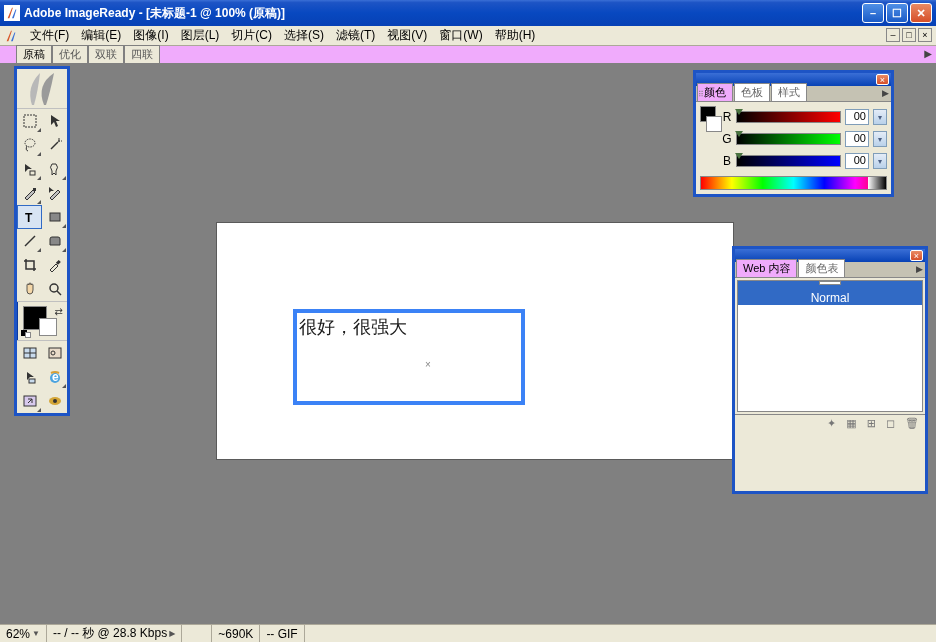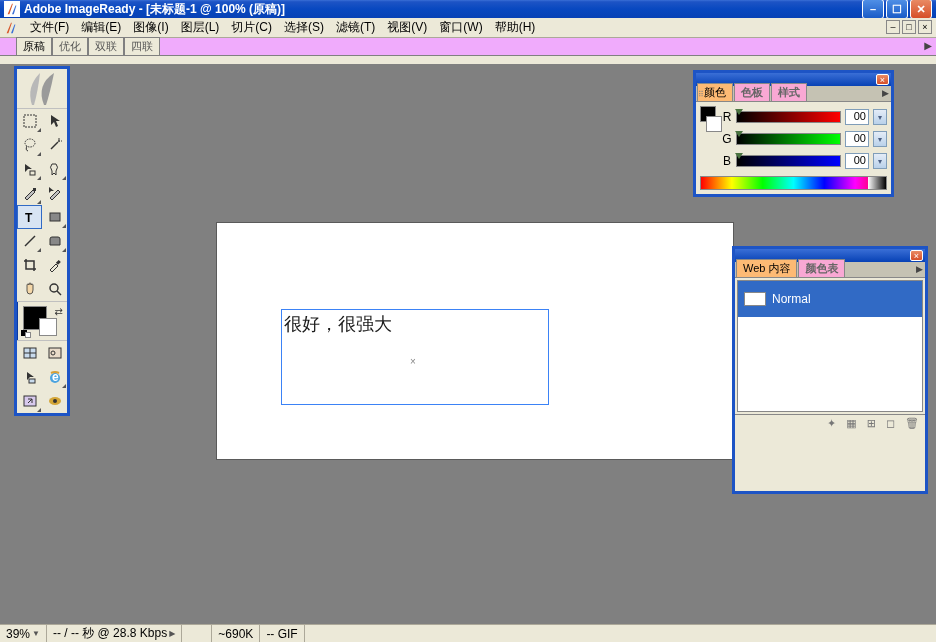--- a/index.html
+++ b/index.html
@@ -1,19 +1,19 @@
 <!DOCTYPE html>
 <html><head>
 <meta charset="utf-8">
 <style>
 * { margin:0; padding:0; box-sizing:border-box; font-family:"Microsoft YaHei","SimSun",Tahoma,sans-serif; font-size:12px; }
 body { width:936px; height:642px; background:#ece9d8; overflow:hidden; position:relative; }
 
 
-.titlebar { height:18px; background:linear-gradient(to bottom,#3a6fd6 0%,#1d54c5 10%,#0848c0 50%,#0741b5 100%); display:flex; align-items:center; color:#fff; font-weight:bold; padding-left:4px; }
+.titlebar { height:26px; background:linear-gradient(to bottom,#3a6fd6 0%,#1d54c5 10%,#0848c0 50%,#0741b5 100%); display:flex; align-items:center; color:#fff; font-weight:bold; padding-left:4px; }
 .titlebar .logo { width:16px; height:16px; background:#fff; margin-right:4px; display:flex; align-items:center; justify-content:center; }
 .titlebar .logo svg{width:14px;height:14px;}
 .titlebar .title { flex:1; font-size:12px; }
 .titlebar .winbtns { display:flex; gap:2px; margin-right:4px; }
 .titlebar .winbtn { width:22px; height:20px; border:1px solid #fff; border-radius:3px; display:flex; align-items:center; justify-content:center; color:#fff; font-weight:bold; font-size:11px; }
 .titlebar .min,.titlebar .max{ background:linear-gradient(to bottom,#4f8fe6,#1a5bc7); }
 .titlebar .close{ background:linear-gradient(to bottom,#e98a63,#d64f29); }
 
 
 .menubar { height:20px; background:#ece9d8; display:flex; align-items:center; padding-left:4px; border-bottom:1px solid #aca899; position:relative;}
@@ -42,31 +42,31 @@
 .toolcell .tri{position:absolute;right:0;bottom:0;width:0;height:0;border-left:4px solid transparent;border-bottom:4px solid #555;}
 .swatches{height:40px;position:relative;border-top:1px solid #c0c0c0;border-bottom:1px solid #c0c0c0;}
 .swatches .fg{position:absolute;left:6px;top:4px;width:24px;height:24px;background:#000;border:1px solid #888;}
 .swatches .bg{position:absolute;left:22px;top:16px;width:18px;height:18px;background:#fff;border:1px solid #888;}
 .swatches .mini{position:absolute;left:4px;bottom:2px;width:12px;height:8px;}
 .swatches .mini .a{position:absolute;width:6px;height:6px;background:#000;} .swatches .mini .b{position:absolute;left:4px;top:2px;width:6px;height:6px;background:#fff;border:1px solid #888;}
 .swatches .arrow{position:absolute;right:4px;top:4px;font-size:10px;color:#333;}
 
 
 .canvas{ position:absolute; left:216px; top:222px; width:518px; height:238px; background:#fff; border:1px solid #5a5a5a;}
-.canvas .textbox{ position:absolute; left:64px; top:86px; width:268px; height:96px; border:1px solid #3b82f6; }
+.canvas .textbox{ position:absolute; left:76px; top:86px; width:232px; height:96px; border:4px solid #3b82f6; }
 .canvas .textbox .txt{ position:absolute; left:2px; top:2px; font-size:18px; font-family:"SimSun",serif; color:#1a1a1a;}
 .canvas .textbox .cx{position:absolute;left:128px;top:46px;font-size:10px;color:#888;}
 
 
 .panel{ position:absolute; background:#ece9d8; border:3px solid #1d54c5; }
 .panel .p-titlebar{height:13px;background:linear-gradient(to bottom,#3a6fd6,#0741b5);display:flex;justify-content:flex-end;align-items:center;padding-right:2px;}
 .panel .p-titlebar .p-close{width:13px;height:11px;background:linear-gradient(to bottom,#e98a63,#d64f29);color:#fff;font-size:9px;display:flex;align-items:center;justify-content:center;border:1px solid #fff;border-radius:2px;}
 .panel .p-tabs{height:16px;display:flex;align-items:flex-end;background:#c5c2b3;border-bottom:1px solid #888;position:relative;}
-.panel .p-tab{padding:1px 6px;border:1px solid #888;border-bottom:none;background:#fdba74;font-size:11px;margin-left:1px;}
-.panel .p-tab.inactive{background:#f9a8d4;color:#666;font-weight:bold;}
+.panel .p-tab{padding:1px 6px;border:1px solid #888;border-bottom:none;background:#f0abfc;font-size:11px;margin-left:1px;}
+.panel .p-tab.inactive{background:#ffffff;color:#666;}
 .panel .p-tabs .dots{position:absolute;left:2px;top:4px;color:#888;font-size:8px;}
 .panel .p-tabs .p-menu{position:absolute;right:2px;top:2px;font-size:9px;color:#444;}
 .colorpanel{left:693px;top:70px;width:201px;}
 .colorpanel .body{padding:4px;}
 .cp-row{display:flex;align-items:center;height:22px;gap:4px;}
 .cp-sw{width:20px;height:34px;position:relative;margin-right:2px;}
 .cp-sw .a{position:absolute;width:16px;height:16px;background:#000;border:1px solid #888;left:0;top:0;}
 .cp-sw .b{position:absolute;width:16px;height:16px;background:#fff;border:1px solid #888;left:6px;top:10px;}
 .cp-label{width:10px;text-align:center;}
 .cp-slider{flex:1;height:12px;border:1px solid #888;position:relative;}
@@ -75,21 +75,21 @@
 .cp-slider.b{background:linear-gradient(to right,#000,#00f);}
 .cp-slider .thumb{position:absolute;left:-2px;top:-3px;width:0;height:0;border-left:4px solid transparent;border-right:4px solid transparent;border-top:6px solid #4a7340;}
 .cp-val{width:24px;height:16px;border:1px solid #7f9db9;background:#fff;font-size:11px;text-align:right;padding-right:2px;}
 .cp-dd{width:14px;height:16px;border:1px solid #7f9db9;background:linear-gradient(to bottom,#e4ecf7,#b9d1ea);display:flex;align-items:center;justify-content:center;font-size:8px;color:#4d6185;}
 .cp-spectrum{height:14px;margin-top:4px;background:linear-gradient(to right,#f00,#ff0,#0f0,#0ff,#00f,#f0f,#f00);border:1px solid #888;position:relative;}
 .cp-spectrum::after{content:"";position:absolute;right:0;top:0;width:18px;height:100%;background:linear-gradient(to right,#fff,#000);}
 
 
 .webpanel{left:732px;top:246px;width:196px;height:248px;}
 .webpanel .list{background:#fff;border:1px solid #888;margin:2px;height:132px;}
-.webpanel .li{display:flex;align-items:center;height:36px;padding:0 6px;gap:6px;}
+.webpanel .li{display:flex;align-items:center;height:24px;padding:0 6px;gap:6px;flex-direction:column;}
 .webpanel .li.sel{background:#316ac5;color:#fff;}
 .webpanel .li .thumb{width:22px;height:14px;background:#fff;border:1px solid #888;}
 .webpanel .li .ico{width:14px;height:14px;display:flex;align-items:center;justify-content:center;}
 .webpanel .bottom{height:18px;border-top:1px solid #888;display:flex;justify-content:flex-end;align-items:center;gap:10px;padding-right:6px;color:#777;}
 .webpanel .bottom span{font-size:11px;}
 
 
 .statusbar{position:absolute;left:0;right:0;bottom:0;height:18px;background:#ece9d8;border-top:1px solid #aca899;display:flex;align-items:center;font-size:11px;}
 .statusbar .seg{border-right:1px solid #aca899;padding:0 6px;display:flex;align-items:center;height:100%;}
 .statusbar .dd{font-size:8px;color:#555;margin-left:2px;}
@@ -378,21 +378,21 @@
     <span>✦</span>
     <span>▦</span>
     <span>⊞</span>
     <span>◻</span>
     <span>🗑</span>
   </div>
 </div>
 
 <div class="statusbar">
   <div class="seg">
-      <span>39%</span>
+      <span>62%</span>
       <span class="dd">▼</span>
     </div>
   <div class="seg">
       <span>-- / -- 秒 @ 28.8 Kbps</span>
       <span class="dd">▶</span>
     </div>
   <div class="seg" style="width:30px;"></div>
   <div class="seg">
       <span>~690K</span>
     </div>

